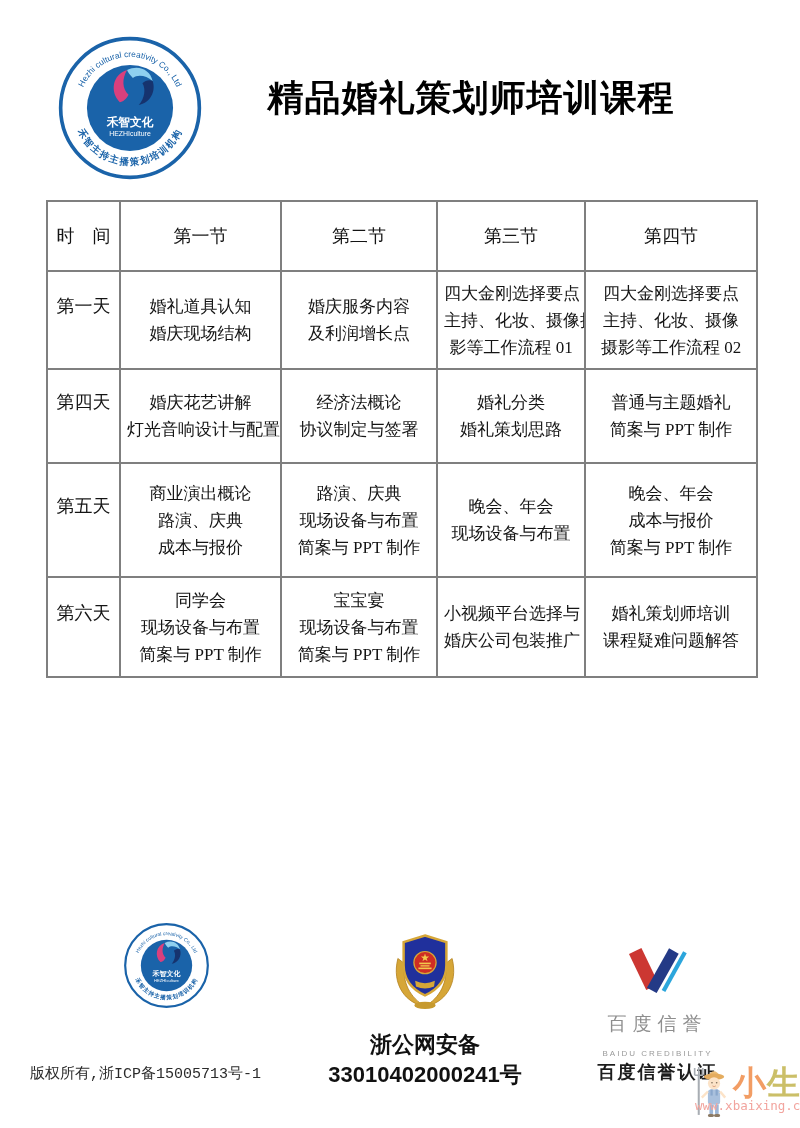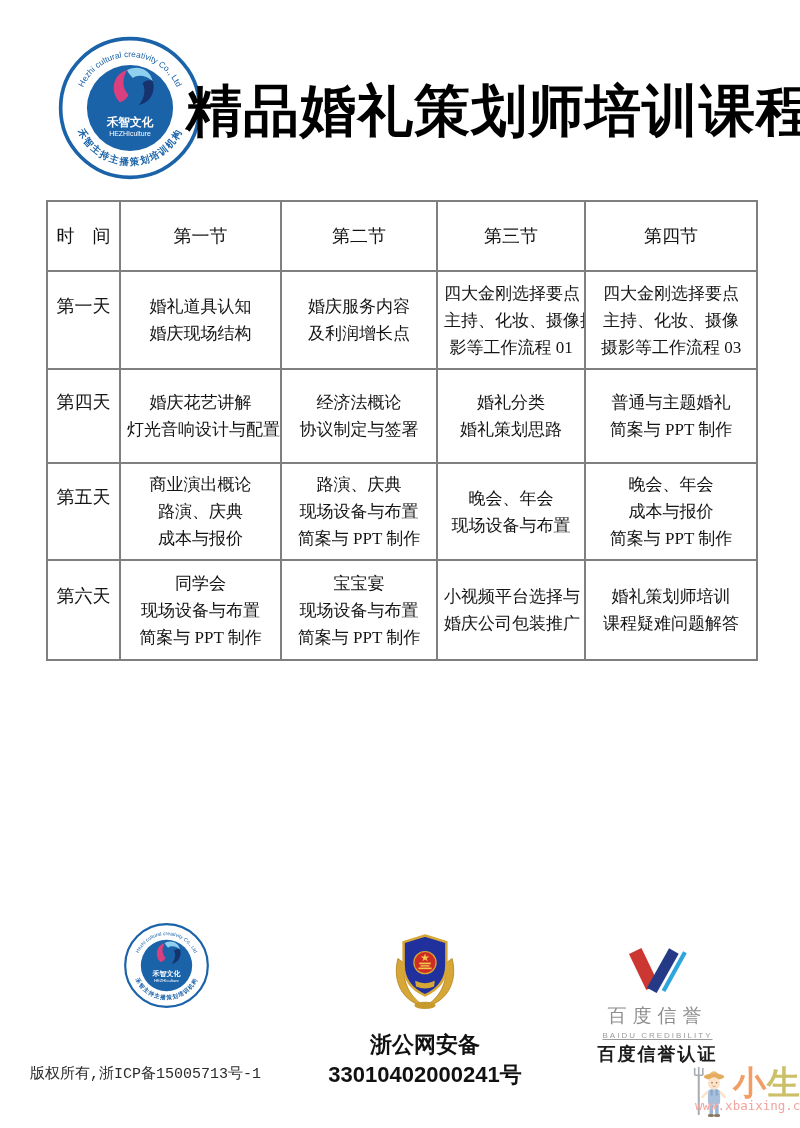--- a/index.html
+++ b/index.html
@@ -5,21 +5,21 @@
   html,body { margin:0; padding:0; background:#fff; }
   .page {
     position:relative; width:800px; height:1128px; background:#ffffff;
     font-family:"Liberation Serif","DejaVu Serif",serif; overflow:hidden;
   }
 
   
   .header-logo { position:absolute; left:57px; top:35px; width:146px; height:146px; }
   .page-title {
     position:absolute; left:186px; top:74px; width:570px;
-    text-align:center; font-size:56px; font-weight:bold; color:#000;
+    text-align:center; font-size:36px; font-weight:bold; color:#000;
     letter-spacing:1px; white-space:nowrap;
   }
 
   
   table.schedule {
     position:absolute; left:46px; top:200px; width:710px;
     border-collapse:collapse; table-layout:fixed;padding-left:24px;
   }
   table.schedule th, table.schedule td {
     border:2px solid #7f7f7f; text-align:center; vertical-align:middle;
@@ -39,22 +39,22 @@
   .police-badge { position:absolute; left:388px; top:927px; width:74px; height:86px; }
   .gongan-text {
     position:absolute; left:295px; top:1030px; width:260px; text-align:center;
     font-family:"Liberation Sans",sans-serif; font-size:22px; font-weight:bold; color:#111;
   }
   .baidu-block {
     position:absolute; left:575px; top:942px; width:165px; text-align:center;
     font-family:"Liberation Sans",sans-serif;
   }
   .baidu-logo { width:76px; height:58px; display:block; margin:0 auto; }
-  .baidu-cn { font-size:19px; color:#8e8e8e; letter-spacing:6px; margin-top:3px; }
-  .baidu-en { font-size:8px; color:#9a9a9a; letter-spacing:2px; margin-top:2px;text-decoration:underline; }
+  .baidu-cn { font-size:19px; color:#8e8e8e; letter-spacing:6px; margin-top:11px; }
+  .baidu-en { font-size:8px; color:#9a9a9a; letter-spacing:2px; margin-top:12px; }
   .baidu-cert { font-size:18px; font-weight:bold; color:#1c1c1c; margin-top:2px; letter-spacing:2px; }
 
   
   .watermark { position:absolute; left:692px; top:1063px; width:140px; height:58px; }
   .wm-farmer { position:absolute; left:0; top:1px; width:42px; height:56px; }
   .wm-chars { position:absolute; left:41px; top:-2px; font-family:"Liberation Sans",sans-serif;
     font-size:33px; font-weight:bold; letter-spacing:1px; white-space:nowrap; opacity:0.85; }
   .wm-url { position:absolute; left:3px; top:35px; font-family:"DejaVu Sans Mono",monospace;
     font-size:12.5px; color:#f2a49e; white-space:nowrap; }
 </style>
@@ -113,21 +113,21 @@
         <div class="cell-line">及利润增长点</div>
       </td>
       <td>
         <div class="cell-line">四大金刚选择要点</div>
         <div class="cell-line">主持、化妆、摄像摄</div>
         <div class="cell-line">影等工作流程 01</div>
       </td>
       <td>
         <div class="cell-line">四大金刚选择要点</div>
         <div class="cell-line">主持、化妆、摄像</div>
-        <div class="cell-line">摄影等工作流程 03</div>
+        <div class="cell-line">摄影等工作流程 02</div>
       </td>
     </tr>
 
 
 
     <tr style="height:94px">
       <td><span class="day-label">第四天</span></td>
       <td>
         <div class="cell-line">婚庆花艺讲解</div>
         <div class="cell-line">灯光音响设计与配置</div>
@@ -139,21 +139,21 @@
       <td>
         <div class="cell-line">婚礼分类</div>
         <div class="cell-line">婚礼策划思路</div>
       </td>
       <td>
         <div class="cell-line">普通与主题婚礼</div>
         <div class="cell-line">简案与 PPT 制作</div>
       </td>
     </tr>
 
-    <tr style="height:97px">
+    <tr style="height:114px">
       <td><span class="day-label">第五天</span></td>
       <td>
         <div class="cell-line">商业演出概论</div>
         <div class="cell-line">路演、庆典</div>
         <div class="cell-line">成本与报价</div>
       </td>
       <td>
         <div class="cell-line">路演、庆典</div>
         <div class="cell-line">现场设备与布置</div>
         <div class="cell-line">简案与 PPT 制作</div>

